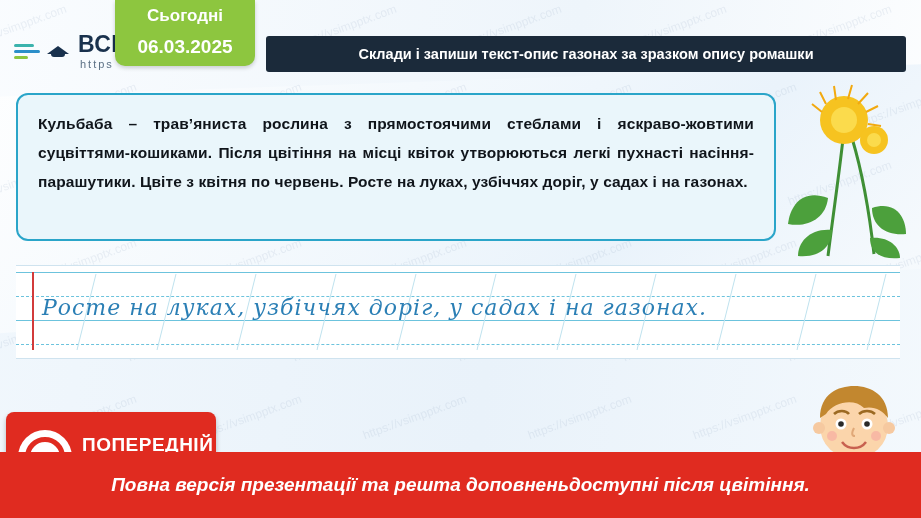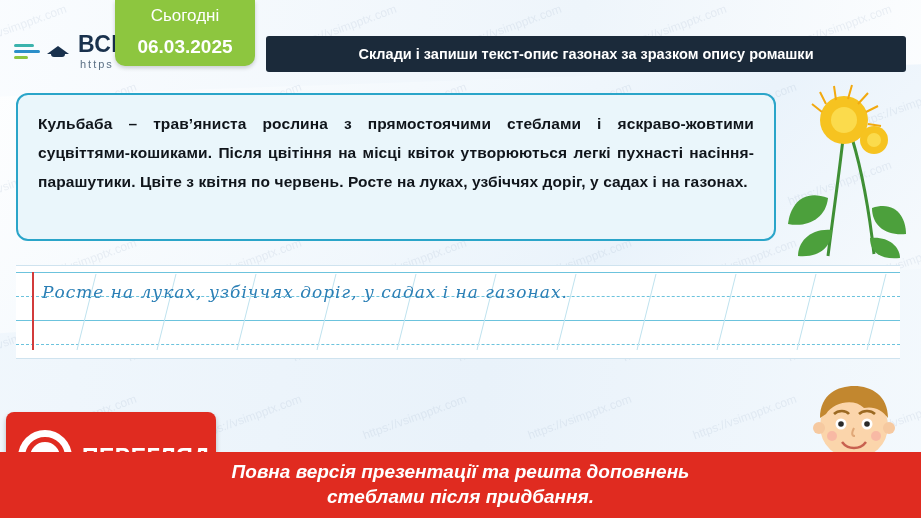--- a/index.html
+++ b/index.html
@@ -67,21 +67,21 @@
   }
 
   
   .date-badge{
     position:absolute;left:115px;top:0;width:140px;height:66px;
     background:#8dc63f;border-radius:0 0 10px 10px;
     box-shadow:0 2px 4px rgba(0,0,0,.18);
     display:flex;flex-direction:column;align-items:center;justify-content:center;
     color:#ffffff;
   }
-  .date-badge .d1{font-size:17px;font-weight:normal;line-height:1.1;}
+  .date-badge .d1{font-size:17px;font-weight:bold;line-height:1.1;}
   .date-badge .d2{font-size:19px;font-weight:bold;line-height:1.2;margin-top:11px;}
 
   
   .titlebar{
     position:absolute;left:266px;top:36px;width:640px;height:36px;
     background:#1b2a3a;border-radius:3px;
     display:flex;align-items:center;justify-content:center;
     color:#ffffff;font-size:14.5px;font-weight:bold;
     padding:0 10px;box-sizing:border-box;text-align:center;
   }
@@ -104,24 +104,24 @@
   .ruled{
     position:absolute;left:16px;top:265px;width:884px;height:92px;
     background:#ffffff;border-top:1px solid #cfe3ef;border-bottom:1px solid #cfe3ef;
   }
   .ruled .hline{position:absolute;left:0;width:884px;height:0;border-top:1px solid #6cc3dd;}
   .ruled .hline.dash{border-top:1px dashed #6cc3dd;}
   .ruled .redbar{position:absolute;left:16px;top:6px;width:2px;height:78px;background:#d23b3b;}
   .slant{position:absolute;top:8px;width:1px;height:76px;background:#bfe2ee;transform:skewX(-14deg);}
 
   .handwriting{
-    position:absolute;left:42px;top:282px;width:800px;
+    position:absolute;left:42px;top:295px;width:800px;
     font-family:"DejaVu Serif", serif;
     font-style:italic;
-    font-size:17px;
+    font-size:22px;
     color:#2b7fb5;
     letter-spacing:1px;
     white-space:nowrap;
   }
 
   
   .preview{
     position:absolute;left:6px;top:412px;width:210px;height:90px;
     background:#e02b20;border-radius:8px;
     box-shadow:0 3px 5px rgba(0,0,0,.25);
@@ -140,21 +140,21 @@
     background:#e02b20;transform:rotate(45deg);border-radius:2px;
   }
   .preview .ptxt{display:flex;flex-direction:column;line-height:1.05;color:#ffffff;}
   .preview .ptxt b{font-size:19px;letter-spacing:.5px;}
   .preview .ptxt b.second{font-size:23px;}
 
   
   .banner{
     position:absolute;left:0;top:452px;width:921px;height:66px;
     background:#e02b20;
-    display:flex;flex-direction:column;align-items:center;justify-content:center;
+    display:flex;flex-direction:row;align-items:center;justify-content:center;
     color:#ffffff;font-style:italic;font-weight:bold;font-size:19px;line-height:1.3;
     text-align:center;
   }
 
   
   .boy{position:absolute;left:790px;top:370px;width:128px;height:148px;}
 </style>
 </head>
 <body>
 
@@ -279,20 +279,21 @@
     <div class="slant" style="left:790px;"></div>
     <div class="slant" style="left:860px;"></div>
   </div>
   <div class="handwriting">Росте на луках, узбіччях доріг,  у садах і на газонах.</div>
 
   <div class="preview">
     <div class="circle">
       <div class="mag"></div>
     </div>
     <div class="ptxt">
+      <b>ПОПЕРЕДНІЙ</b>
       <b class="second">ПЕРЕГЛЯД</b>
     </div>
   </div>
 
   <svg class="boy" viewBox="0 0 128 148">
 
     <path d="M28 148 L28 118 C28 100 44 92 64 92 C84 92 100 100 100 118 L100 148 Z" fill="#e8413a"></path>
     <path d="M56 92 L64 104 L72 92 Z" fill="#ffffff"></path>
 
     <path d="M30 120 C18 124 14 134 18 142 L34 138 Z" fill="#e8413a"></path>
@@ -328,16 +329,16 @@
     <path d="M52 72 C58 80 70 80 76 72" stroke="#c8614f" stroke-width="2.5" fill="none"></path>
 
     <circle cx="42" cy="66" r="5" fill="#f6a6a0" opacity=".6"></circle>
     <circle cx="86" cy="66" r="5" fill="#f6a6a0" opacity=".6"></circle>
 
     <rect x="78" y="138" width="50" height="10" fill="#f2f2f2"></rect>
   </svg>
 
   <div class="banner">
     <span>Повна версія презентації та решта доповнень</span>
-    <span>стеблами після придбання.</span>
+    <span>доступні після цвітіння.</span>
   </div>
 
 </div>
 
 </body></html>

